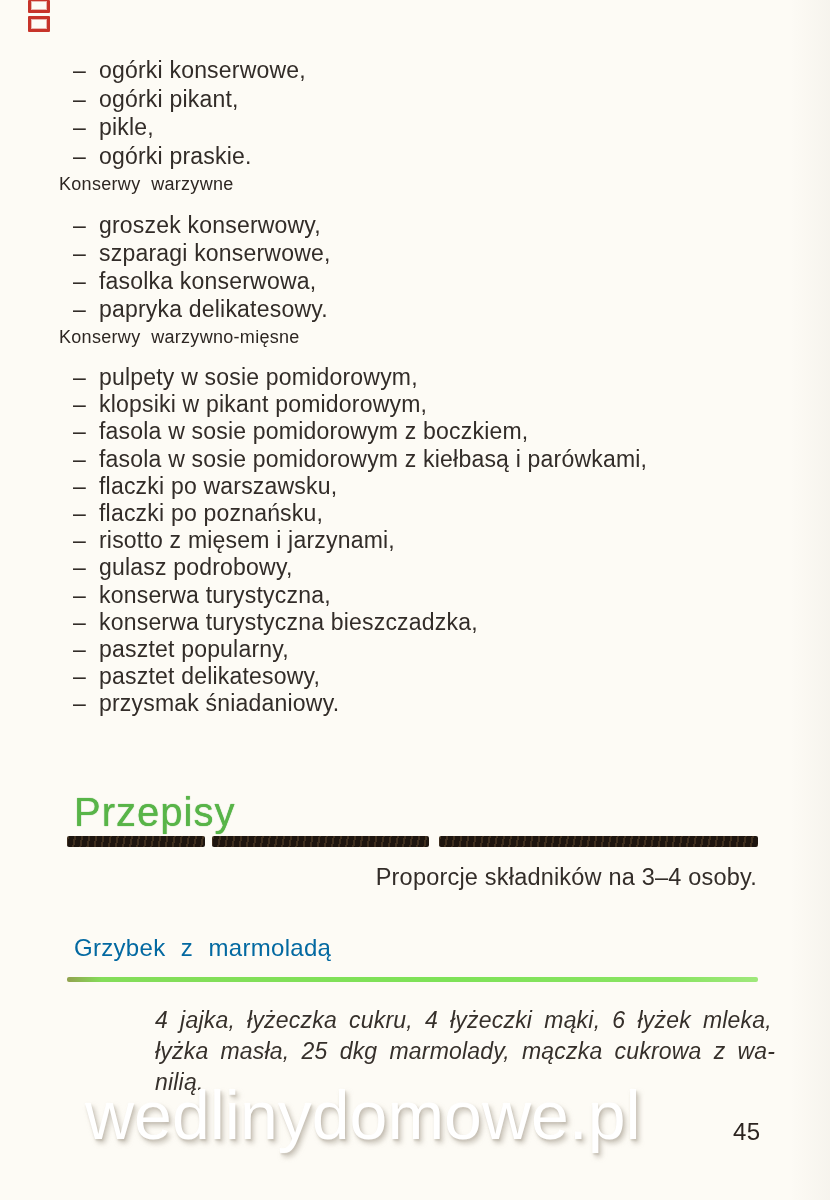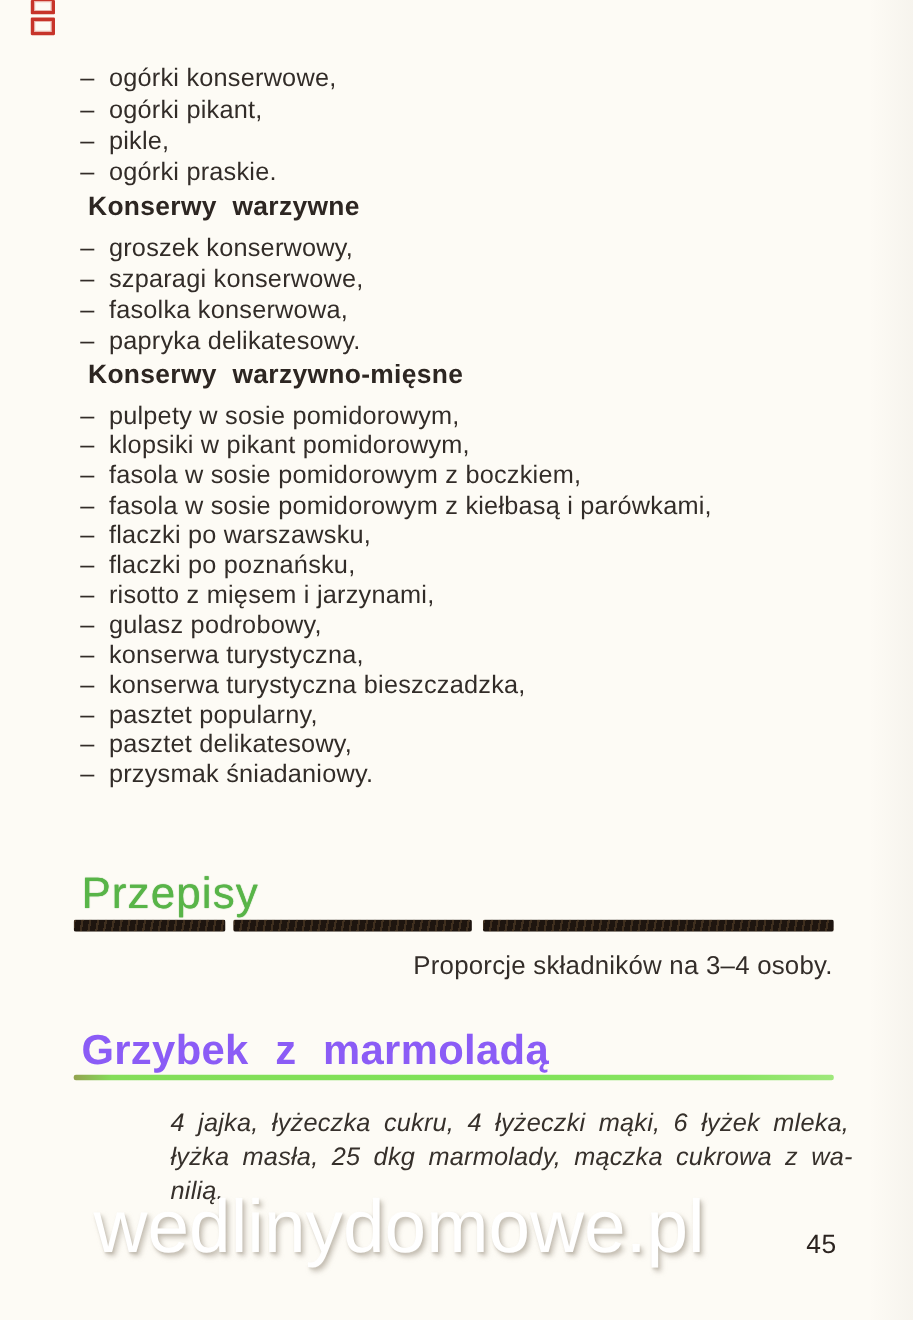--- a/index.html
+++ b/index.html
@@ -31,22 +31,22 @@
   .rmark.second{height:10px;border-top-width:3px;}
 
   .list{position:absolute;left:73px;}
   .list .li{display:flex;font-size:23px;letter-spacing:0.2px;}
   .list.intro .li{line-height:28.6px;}
   .list.veg .li{line-height:28px;}
   .list.vm .li{line-height:27.2px;}
   .dash{width:26px;flex:0 0 26px;}
 
   .sec-heading{
-    position:absolute;left:80px;
-    font-size:24px;font-weight:bold;letter-spacing:0.3px;word-spacing:0.30em;
+    position:absolute;left:59px;
+    font-size:18px;font-weight:normal;letter-spacing:0.3px;word-spacing:0.30em;
     color:#2d2622;
   }
 
   .chapter-title{
     position:absolute;left:74px;top:790px;
     font-size:40px;line-height:44px;color:#58b548;
     letter-spacing:1px;
     text-shadow:0 0 1px #4ea13e;
   }
   .chapter-bar{
@@ -63,22 +63,22 @@
   .seg2{width:217px;margin-right:10px;}
   .seg3{width:319px;}
 
   .portion-note{
     position:absolute;left:73px;top:864px;width:684px;
     text-align:right;font-size:23.5px;color:#332d29;letter-spacing:0.2px;
   }
 
   .recipe-title{
     position:absolute;left:74px;top:934px;
-    font-size:38px;font-weight:bold;letter-spacing:0.3px;word-spacing:0.35em;
-    color:#8b5cf6;
+    font-size:24px;font-weight:normal;letter-spacing:0.3px;word-spacing:0.35em;
+    color:#0369a1;
   }
   .green-rule{
     position:absolute;left:67px;top:977px;width:691px;height:5px;
     background:linear-gradient(90deg,#93a24f 0%,#84dd59 5%,#7ee257 55%,#8ae463 88%,#9fe87b 100%);
     border-radius:2px;
   }
 
   .recipe-body{
     position:absolute;left:155px;top:1005px;width:610px;
     font-size:23px;font-style:italic;line-height:31px;

